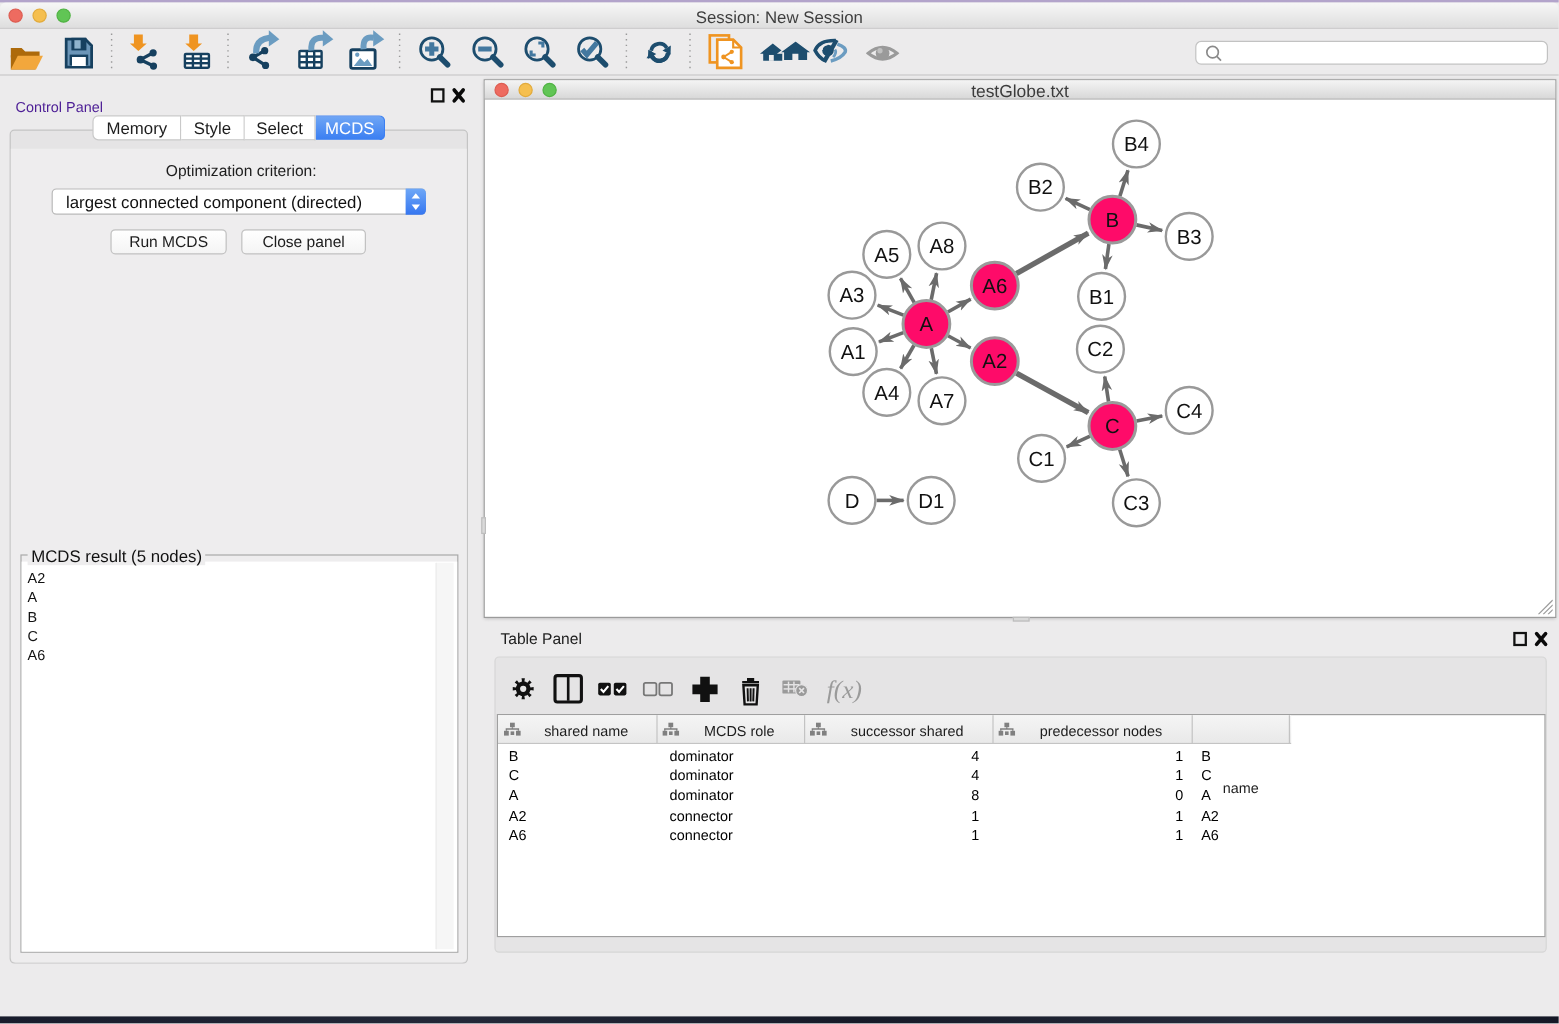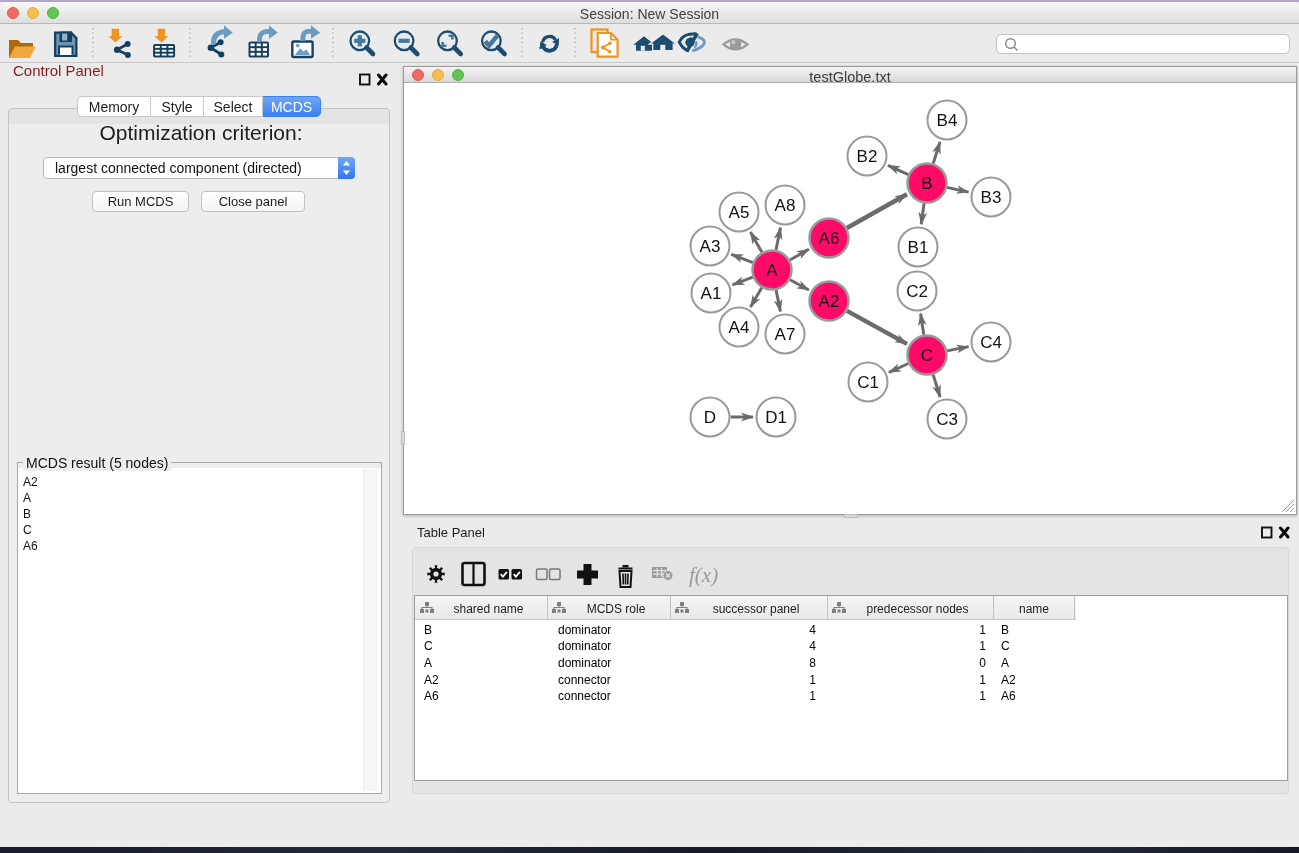--- a/index.html
+++ b/index.html
@@ -14,32 +14,32 @@
   border-bottom:1px solid #b9b9b9; border-radius:5px 5px 0 0; }
 #titlebar .tl { position:absolute; width:12px; height:12px; border-radius:50%; top:5px; }
 #title-text { position:absolute; top:4px; left:0; width:1299px; text-align:center;
   font-size:14px; color:#3f3f3f; }
 #toolbar { left:0; top:25px; width:1299px; height:38px; background:#ecebec;
   border-bottom:1px solid #c8c8c8; }
 #searchbox { position:absolute; left:996px; top:9px; width:294px; height:20px;
   background:#fff; border:1px solid #c2c2c2; border-radius:5px; }
 
 
-#cp-title { left:13px; top:62px; font-size:15px; color:#7f1d1d; }
+#cp-title { left:13px; top:82px; font-size:12px; color:#4c1d95; }
 #cp-panel { left:8px; top:108px; width:382px; height:695px;
   background:#e5e4e5; border:1px solid #c4c4c4; border-radius:4px; }
 #cp-inner { left:9px; top:124px; width:380px; height:678px;
   background:#eeedee; border-radius:0 0 4px 4px; }
 #cp-tabs { left:77px; top:96px; height:21px; display:flex; font-size:14px; }
 #cp-tabs .tab { background:#fff; border:1px solid #c9c9c9; border-left:none;
   color:#1d1d1d; display:flex; align-items:center; justify-content:center; height:21px; }
 #cp-tabs .tab.first { border-left:1px solid #c9c9c9; border-radius:5px 0 0 5px; }
 #cp-tabs .tab.last { border-radius:0 5px 5px 0; }
 #cp-tabs .tab.sel { background:linear-gradient(#6fa6f5,#3b7ff2); color:#fff; border-color:#3b7ff2;text-align:center; }
-#opt-label { left:2px; top:121px; width:398px; text-align:center; font-size:21px; color:#1d1d1d; }
+#opt-label { left:2px; top:135px; width:398px; text-align:center; font-size:13px; color:#1d1d1d; }
 #combo { left:43px; top:157px; width:312px; height:22px; background:#fff;
   border:1px solid #b9b9b9; border-radius:4px; font-size:14px; color:#111;
   line-height:21px; padding-left:11px; }
 #combo-btn { position:absolute; right:-1px; top:-1px; width:17px; height:22px;
   background:linear-gradient(#6fa8f7,#3576f0); border-radius:0 4px 4px 0; }
 .cbtn { position:absolute; top:191px; height:21px; background:linear-gradient(#ffffff,#f4f4f4);
   border:1px solid #c2c2c2; border-radius:4px; font-size:13px; color:#1d1d1d;
   text-align:center; line-height:19px; }
 #mcds-group { left:17px; top:462px; width:365px; height:332px;
   border:1px solid #a9a9a9; z-index:1; }
@@ -390,34 +390,34 @@
           <span style="left:7px;">MCDS role</span>
         </div>
         <div class="hcol" style="left:256px;width:157px;">
           <svg width="14" height="12" style="position:absolute;left:4px;top:6px;">
             <rect x="5" y="0" width="4" height="4" fill="#808080"></rect>
             <rect x="0" y="7" width="4" height="4" fill="#808080"></rect>
             <rect x="10" y="7" width="4" height="4" fill="#808080"></rect>
             <rect x="5.5" y="7.5" width="3" height="3" fill="#808080"></rect>
             <path d="M7 4 L7 6 M2 7 L2 5.5 L12 5.5 L12 7" stroke="#808080" stroke-width="1.2" fill="none"></path>
           </svg>
-          <span style="left:7px;">successor panel</span>
+          <span style="left:7px;">successor shared</span>
         </div>
         <div class="hcol" style="left:413px;width:166px;">
           <svg width="14" height="12" style="position:absolute;left:4px;top:6px;">
             <rect x="5" y="0" width="4" height="4" fill="#808080"></rect>
             <rect x="0" y="7" width="4" height="4" fill="#808080"></rect>
             <rect x="10" y="7" width="4" height="4" fill="#808080"></rect>
             <rect x="5.5" y="7.5" width="3" height="3" fill="#808080"></rect>
             <path d="M7 4 L7 6 M2 7 L2 5.5 L12 5.5 L12 7" stroke="#808080" stroke-width="1.2" fill="none"></path>
           </svg>
           <span style="left:7px;">predecessor nodes</span>
         </div>
         <div class="hcol" style="left:579px;width:81px;">
-          <span style="left:0px;">name</span>
+          <span style="left:0px;margin-top:48px;">name</span>
         </div>
       </div>
   <div class="rows">
         <div class="trow" style="top:0px;">
           <span class="c" style="left:9px;">B</span>
           <span class="c" style="left:143px;">dominator</span>
           <span class="c" style="left:256px;width:145px;text-align:right;">4</span>
           <span class="c" style="left:413px;width:158px;text-align:right;">1</span>
           <span class="c" style="left:586px;">B</span>
         </div>

